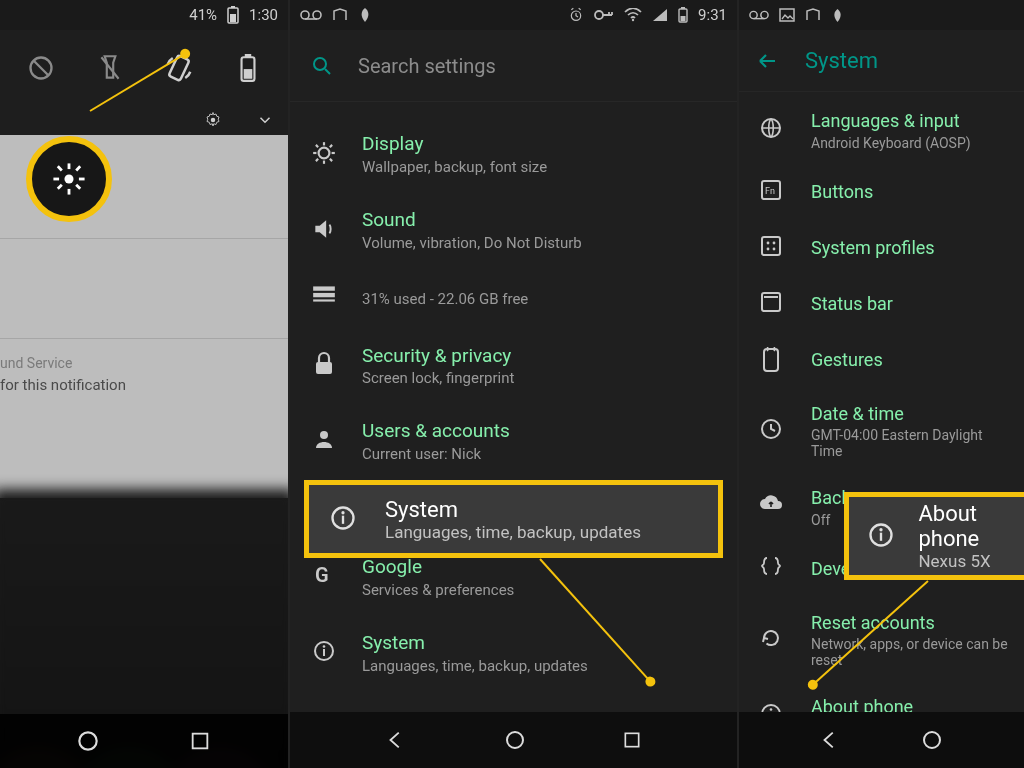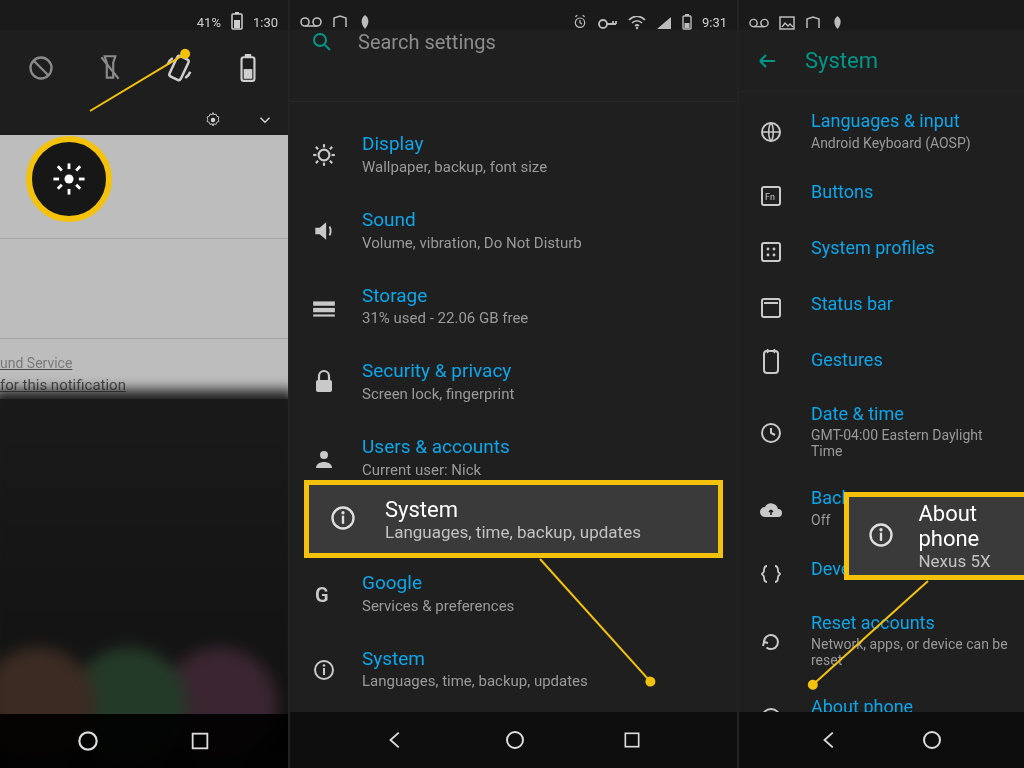--- a/index.html
+++ b/index.html
@@ -17,25 +17,25 @@
     overflow: hidden;
   }
   .phone.p1 { flex: 0 0 288px; }
   .phone.p2 { flex: 0 0 449px; border-left: 2px solid rgba(255,255,255,0.02); }
   .phone.p3 { flex: 0 0 287px; border-left: 2px solid rgba(255,255,255,0.02); }
 
   
   .statusbar {
     height: 30px;
     display: flex;
-    align-items: flex-end;
+    align-items: center;
     justify-content: flex-end;
     gap: 10px;
     padding: 0 10px;
-    font-size: 13px;
+    font-size: 15px;
     color: #cfcfcf;
     background: #1a1a1a;
   }
   .statusbar .sb-left {
     display: flex; gap: 10px; margin-right: auto; align-items: center;
   }
   .iglyph { display: inline-flex; align-items: center; justify-content: center; }
 
   
   .p1 .qs-panel {
@@ -44,21 +44,21 @@
     display: flex;
     align-items: center;
     justify-content: space-around;
     padding: 0 6px;
   }
   .p1 .qs-tile { width: 48px; height: 48px; display:flex; align-items:center; justify-content:center; color:#b8b8b8; }
   .p1 .qs-footer {
     height: 30px; background:#1e1e1e; display:flex; align-items:center; justify-content:flex-end;
     padding-right: 14px; gap: 34px; color:#c8c8c8;
   }
-  .p1 .notif-area { background:#bdbdbd; color:#4a4a4a; height: 264px; position:relative;text-decoration:underline; }
+  .p1 .notif-area { background:#bdbdbd; color:#4a4a4a; height: 363px; position:relative; }
   .p1 .notif-card1 { height: 104px; border-bottom: 1px solid #a6a6a6; }
   .p1 .notif-card2 { height: 100px; border-bottom: 1px solid #a6a6a6; }
   .p1 .notif-card3 { padding: 14px 10px 14px 0; font-size: 15px; line-height: 1.5; }
   .p1 .notif-card3 .line1 { color:#7a7a7a; font-size: 14px; }
   .p1 .blurred-home {
     height: 353px;
     background:
       radial-gradient(circle at 15% 85%, #3b2b22 0 50px, transparent 60px),
       radial-gradient(circle at 45% 85%, #243a28 0 50px, transparent 60px),
       radial-gradient(circle at 75% 85%, #3a2530 0 50px, transparent 60px),
@@ -87,34 +87,34 @@
     position:absolute; left: 90px; top: 110px; width: 110px; height: 2px;
     background: #f4c20d; transform: rotate(-31deg); transform-origin: left center; z-index:4;
   }
   .connector1::after {
     content:""; position:absolute; right:-6px; top:-4px; width:10px; height:10px;
     background:#f4c20d; border-radius:50%;
   }
 
   
   .p2 .searchbar {
-    height: 72px; display:flex; align-items:flex-start; gap: 24px;
+    height: 72px; display:flex; align-items:center; gap: 24px;
     padding: 0 20px; color:#8c8c8c; font-size: 20px;
     border-bottom: 1px solid rgba(255,255,255,0.04);
   }
   .settings-list { padding-top: 14px; }
   .setting-item {
     display:flex; align-items:center; gap: 24px;
     padding: 16px 16px 16px 20px;
   }
   .setting-item .icon {
-    width: 28px; height: 28px; color:#c9c9c9; display:flex; align-items:flex-end; justify-content:center;
+    width: 28px; height: 28px; color:#c9c9c9; display:flex; align-items:flex-start; justify-content:center;
     flex-shrink: 0;
   }
-  .setting-item .texts .title { font-size: 19px; color:#0ea5e9; line-height:1.25; }
+  .setting-item .texts .title { font-size: 19px; color:#86efac; line-height:1.25; }
   .setting-item .texts .sub   { font-size: 15px; color:#9a9a9a; margin-top: 2px; }
   .p2 .navbar {
     position:absolute; bottom:0; left:0; right:0; height:56px; background:#0e0e0e;
     display:flex; align-items:center; justify-content:space-evenly; color:#dcdcdc;
   }
   .p2 .sys-highlight-box {
     position:absolute;
     left: 14px; right: 14px;
     top: calc(30px + 72px + 14px + (85px*5));   
     top: 480px; height: 78px;
@@ -380,21 +380,20 @@
 
     <div class="setting-item">
       <span class="icon">
           <svg width="26" height="20" viewBox="0 0 24 18">
             <rect x="2" y="2" width="20" height="4" fill="#c9c9c9"></rect>
             <rect x="2" y="8" width="20" height="4" fill="#c9c9c9"></rect>
             <rect x="2" y="14" width="20" height="2" fill="#c9c9c9"></rect>
           </svg>
         </span>
       <div class="texts">
-          <div class="title">Storage</div>
           <div class="sub">31% used - 22.06 GB free</div>
         </div>
     </div>
 
     <div class="setting-item">
       <span class="icon">
           <svg width="22" height="26" viewBox="0 0 22 26">
             <rect x="3" y="11" width="16" height="12" rx="2" fill="#c9c9c9"></rect>
             <path d="M6 11V7a5 5 0 0 1 10 0v4" fill="none" stroke="#c9c9c9" stroke-width="2.2"></path>
           </svg>

